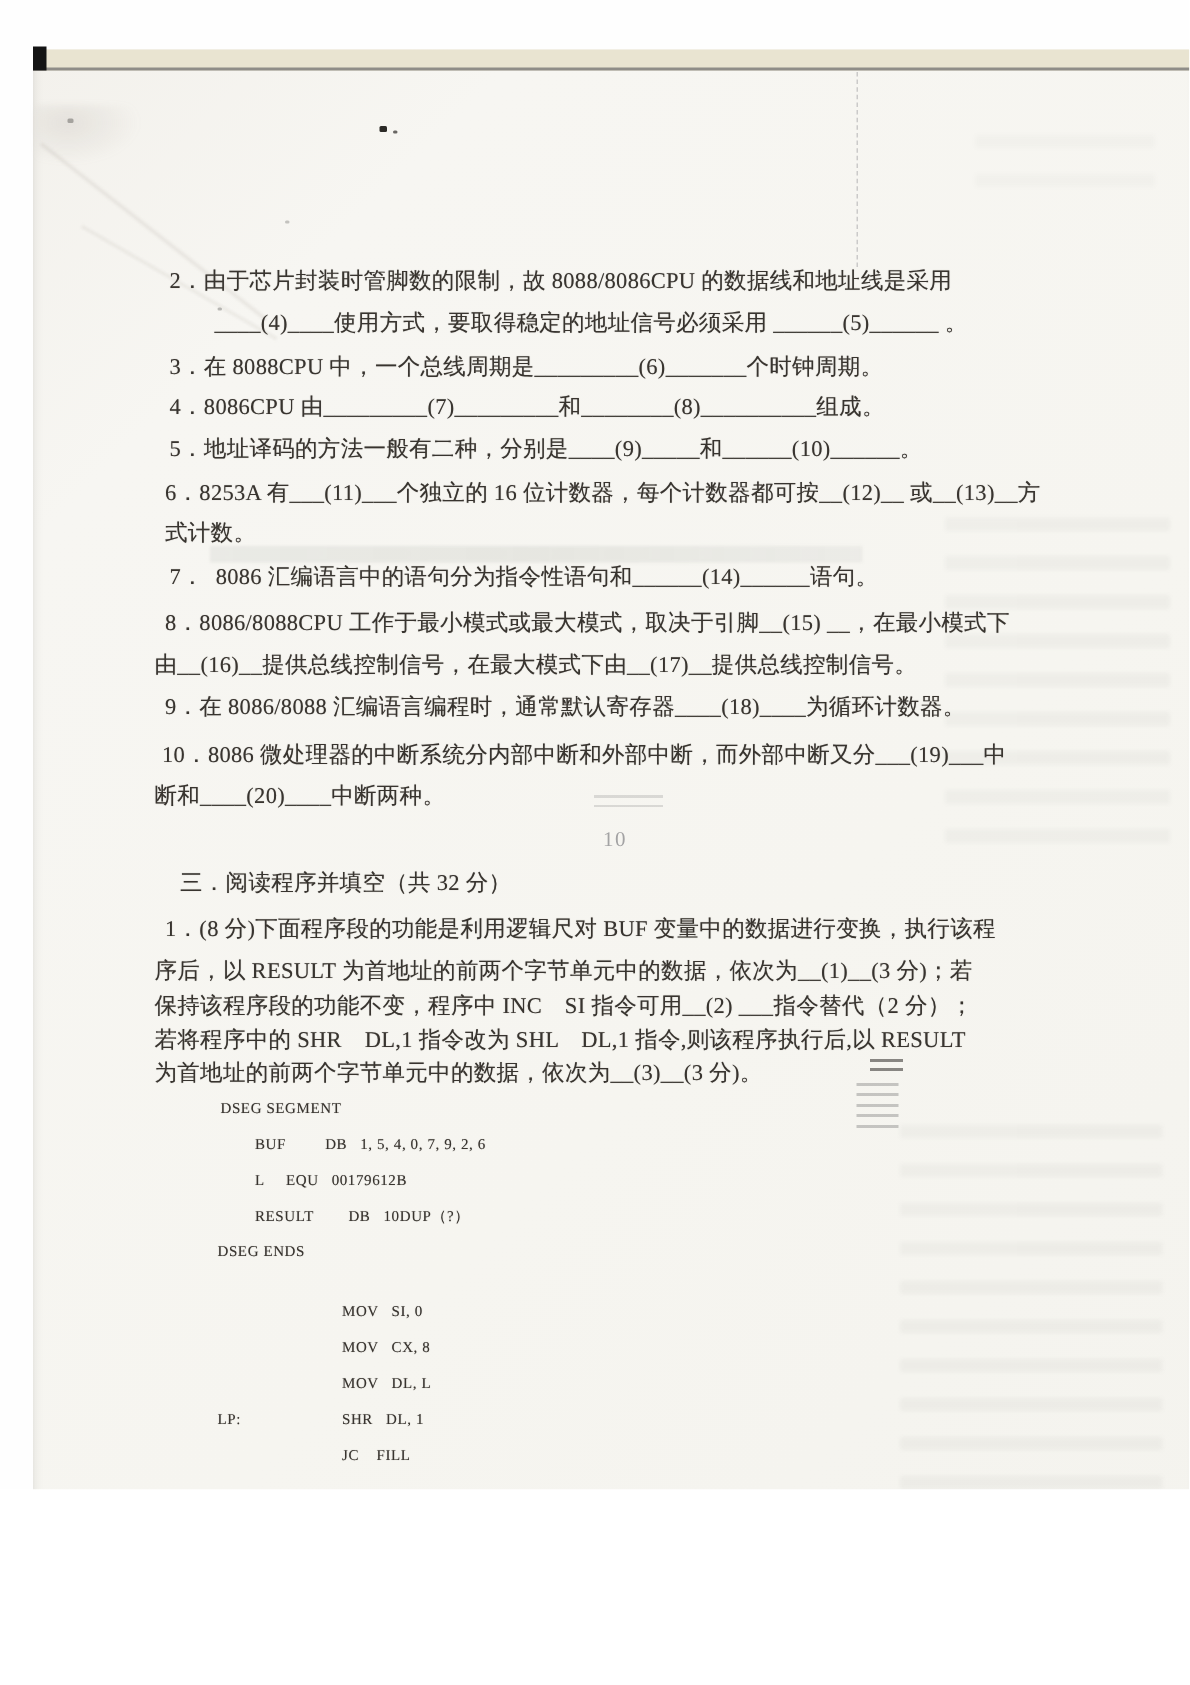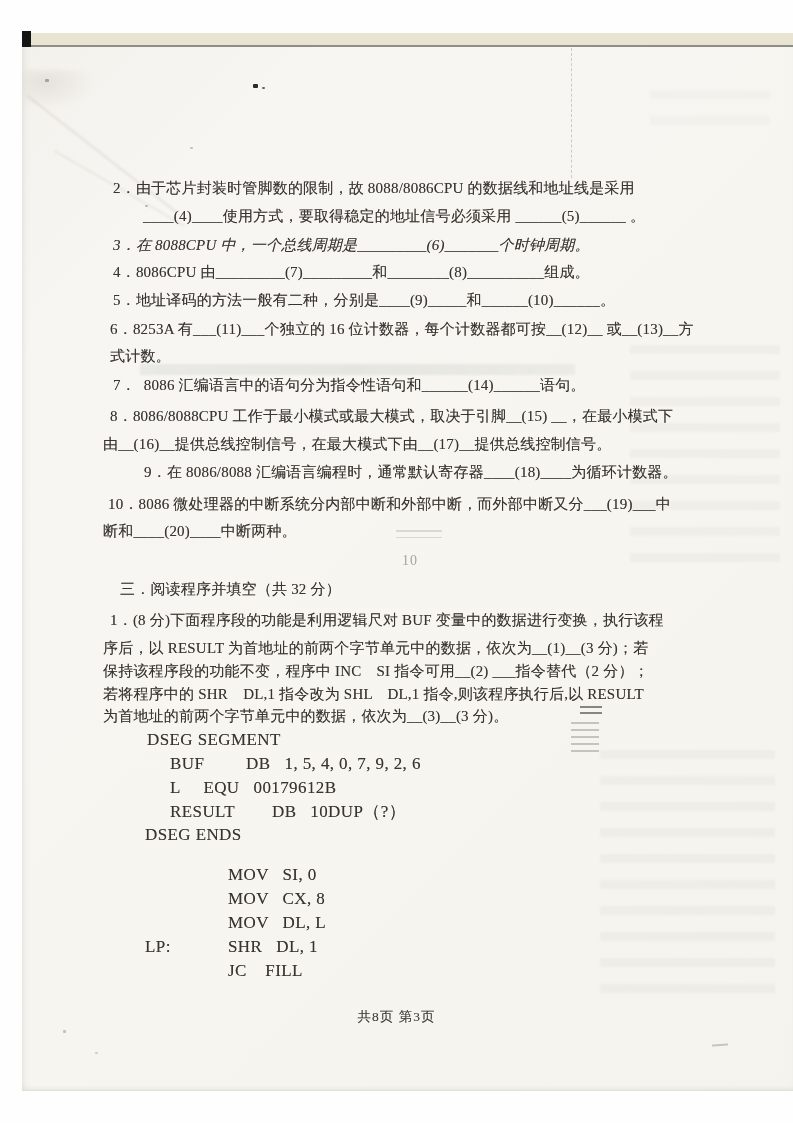--- a/index.html
+++ b/index.html
@@ -1,27 +1,27 @@
 <!DOCTYPE html>
 <html><head>
 <meta charset="utf-8">
 <style>
   html,body{margin:0;padding:0;background:#ffffff;}
-  .page{position:relative;width:793px;height:1123px;background:#fefefe;overflow:hidden;
+  .page{position:relative;width:793px;height:993px;background:#fefefe;overflow:hidden;
         font-family:"Liberation Serif","DejaVu Serif",serif;}
   .paper{position:absolute;left:22px;top:33px;width:771px;height:1057px;
          background:linear-gradient(135deg,#f3f1ec 0%,#f7f6f2 18%,#f6f5f0 60%,#f4f3ee 100%);
          box-shadow:inset 4px 0 8px -4px rgba(0,0,0,.10), inset 0 -3px 6px -3px rgba(0,0,0,.07);
          border-bottom:1px solid #e3e0d8;}
   .topstrip{position:absolute;left:22px;top:33px;width:771px;height:12px;
             background:#e9e4d1;border-bottom:2px solid #8f8d88;}
   .topnotch{position:absolute;left:22px;top:31px;width:9px;height:16px;background:#141414;}
   .tl{position:absolute;font-size:15px;line-height:17px;color:#38342f;white-space:pre;
       letter-spacing:.2px;text-shadow:0 0 .6px rgba(56,52,47,.45);}
-  .code{font-size:17px;letter-spacing:.4px;}
+  .code{font-size:10px;letter-spacing:.4px;}
   .footer{position:absolute;left:0;top:1008px;width:793px;text-align:center;
           font-size:13.5px;color:#45423d;letter-spacing:1px;
           text-shadow:0 0 .6px rgba(56,52,47,.4);}
   .ghost-num{position:absolute;left:402px;top:553px;font-size:14px;color:rgba(95,95,100,.55);
              letter-spacing:1px;}
   
   .crease1{position:absolute;left:28px;top:95px;width:190px;height:2px;
            background:rgba(150,140,130,.18);transform:rotate(38deg);transform-origin:left top;filter:blur(1px);}
   .crease2{position:absolute;left:55px;top:150px;width:150px;height:2px;
            background:rgba(150,140,130,.14);transform:rotate(30deg);transform-origin:left top;filter:blur(1.2px);}
@@ -65,29 +65,29 @@
   <div class="smudge-light" style="left:571px;top:722px;width:28px;height:30px;"></div>
   <div class="smudge-light" style="left:396px;top:530px;width:46px;height:8px;opacity:.6;"></div>
   <div class="bleedrow" style="left:140px;top:364px;width:435px;"></div>
   <div class="bleed" style="left:630px;top:345px;width:150px;height:220px;"></div>
   <div class="bleed" style="left:600px;top:750px;width:175px;height:250px;"></div>
   <div class="bleed" style="left:650px;top:90px;width:120px;height:50px;opacity:.35;"></div>
   <div class="pencil" style="left:712px;top:1044px;width:16px;transform:rotate(-4deg);"></div>
 
   <div class="tl" style="left:113px;top:180px;">2．由于芯片封装时管脚数的限制，故 8088/8086CPU 的数据线和地址线是采用</div>
   <div class="tl" style="left:143px;top:208px;">____(4)____使用方式，要取得稳定的地址信号必须采用 ______(5)______ 。</div>
-  <div class="tl" style="left:113px;top:237px;font-style:italic;">3．在 8088CPU 中，一个总线周期是_________(6)_______个时钟周期。</div>
+  <div class="tl" style="left:113px;top:237px;">3．在 8088CPU 中，一个总线周期是_________(6)_______个时钟周期。</div>
   <div class="tl" style="left:113px;top:264px;">4．8086CPU 由_________(7)_________和________(8)__________组成。</div>
   <div class="tl" style="left:113px;top:292px;">5．地址译码的方法一般有二种，分别是____(9)_____和______(10)______。</div>
   <div class="tl" style="left:110px;top:321px;text-align:right;">6．8253A 有___(11)___个独立的 16 位计数器，每个计数器都可按__(12)__ 或__(13)__方</div>
   <div class="tl" style="left:110px;top:348px;">式计数。</div>
   <div class="tl" style="left:113px;top:377px;">7．  8086 汇编语言中的语句分为指令性语句和______(14)______语句。</div>
   <div class="tl" style="left:110px;top:408px;">8．8086/8088CPU 工作于最小模式或最大模式，取决于引脚__(15) __，在最小模式下</div>
   <div class="tl" style="left:103px;top:436px;">由__(16)__提供总线控制信号，在最大模式下由__(17)__提供总线控制信号。</div>
-  <div class="tl" style="left:110px;top:464px;margin-left:34px;">9．在 8086/8088 汇编语言编程时，通常默认寄存器____(18)____为循环计数器。</div>
+  <div class="tl" style="left:110px;top:464px;">9．在 8086/8088 汇编语言编程时，通常默认寄存器____(18)____为循环计数器。</div>
   <div class="tl" style="left:108px;top:496px;">10．8086 微处理器的中断系统分内部中断和外部中断，而外部中断又分___(19)___中</div>
   <div class="tl" style="left:103px;top:523px;">断和____(20)____中断两种。</div>
 
   <div class="ghost-num">10</div>
 
   <div class="tl" style="left:120px;top:581px;">三．阅读程序并填空（共 32 分）</div>
   <div class="tl" style="left:110px;top:612px;">1．(8 分)下面程序段的功能是利用逻辑尺对 BUF 变量中的数据进行变换，执行该程</div>
   <div class="tl" style="left:103px;top:640px;">序后，以 RESULT 为首地址的前两个字节单元中的数据，依次为__(1)__(3 分)；若</div>
   <div class="tl" style="left:103px;top:663px;">保持该程序段的功能不变，程序中 INC　SI 指令可用__(2) ___指令替代（2 分）；</div>
   <div class="tl" style="left:103px;top:686px;">若将程序中的 SHR　DL,1 指令改为 SHL　DL,1 指令,则该程序执行后,以 RESULT</div>

